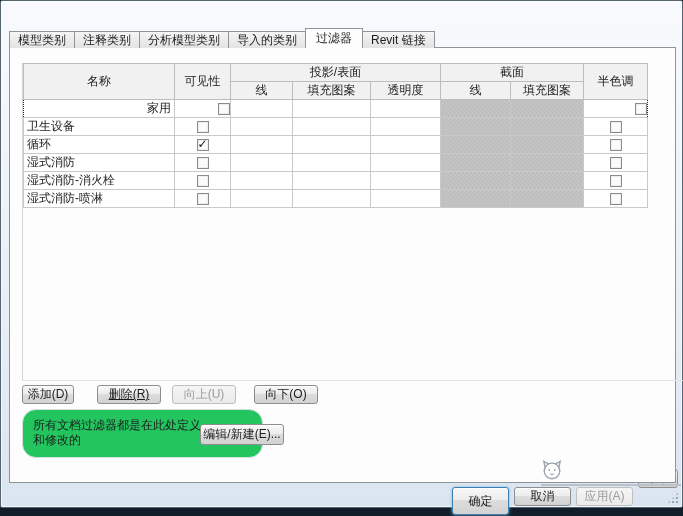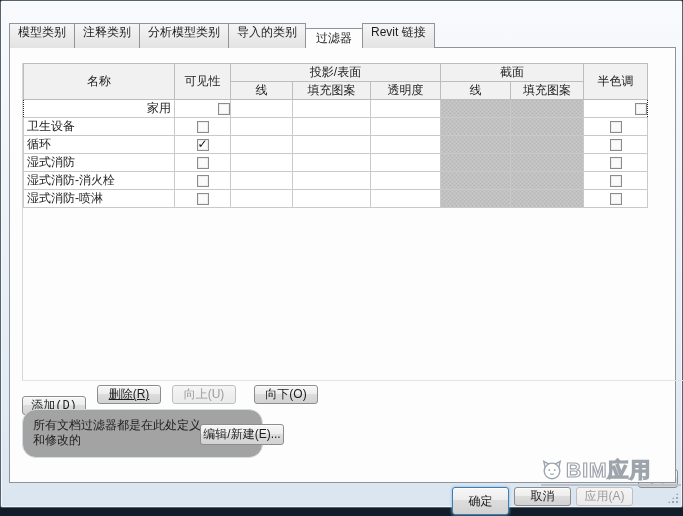--- a/index.html
+++ b/index.html
@@ -25,21 +25,21 @@
     position:absolute; right:10px; top:6px; width:31px; height:17px;
     border:1px solid #8e3b31; border-radius:3px;
     background:linear-gradient(180deg,#f0b3a8 0%,#dd7c6d 40%,#c8524399 41%,#c05143 100%), #c85446;
     box-shadow:inset 0 1px 0 rgba(255,255,255,.5);
     display:flex; align-items:center; justify-content:center; cursor:pointer;
   }
   .close-btn span { color:#fff; font-size:10px; font-weight:bold; line-height:1; text-shadow:0 1px 1px rgba(0,0,0,.4); }
   
   .tabstrip { position:absolute; left:8px; top:28px; height:19px; display:flex; align-items:flex-end; z-index:3; }
   .tab {
-    height:25px; line-height:16px; padding:0 8px;
+    height:17px; line-height:16px; padding:0 8px;
     border:1px solid #8f949b; border-bottom:none;
     background:linear-gradient(180deg,#f5f5f5,#e3e3e3);
     color:#1d1d1d; white-space:nowrap; cursor:pointer;
   }
   .tab + .tab { margin-left:-1px; }
   .tab.active {
     height:20px; line-height:19px; background:#fdfdfd; position:relative; z-index:4;
     padding:0 10px;
   }
   .tabpage {
@@ -84,28 +84,28 @@
     font-family:inherit; font-size:12px; color:#1d1d1d;
     border:1px solid #8d8d8d; border-radius:3px; cursor:pointer;
     background:linear-gradient(180deg,#f7f7f7 0%,#ededed 45%,#dddddd 46%,#d2d2d2 100%);
     box-shadow:inset 0 1px 0 rgba(255,255,255,.8);
   }
   .btn.disabled {
     color:#9c9c9c; border-color:#bfbfbf;
     background:linear-gradient(180deg,#f5f5f5,#eaeaea); box-shadow:none; cursor:default;
   }
   .btn.default { border-color:#3c7fb1; box-shadow:0 0 3px #7eb4da, inset 0 1px 0 rgba(255,255,255,.8); }
-  #btn-add    { left:12px;  top:348px; width:64px; height:19px;font-family:Liberation Mono, monospace; }
+  #btn-add    { left:12px;  top:337px; width:52px; height:19px; }
   #btn-remove { left:87px;  top:337px; width:64px; height:19px;text-decoration:underline; }
   #btn-up     { left:162px; top:337px; width:64px; height:19px; }
   #btn-down   { left:244px; top:337px; width:64px; height:19px; }
   
   .groupbox {
     position:absolute; left:12px; top:361px; width:241px; height:49px;
-    border:1px solid #d3dde4; border-radius:14px; background:#a3a3a3;
+    border:1px solid #d3dde4; border-radius:14px; background:#22c55e;
   }
   .groupbox .desc {
     position:absolute; left:10px; top:8px; width:170px; line-height:15px; color:#1d1d1d;
   }
   #btn-editnew { left:177px; top:14px; width:84px; height:21px; }
   
   #btn-ok     { left:451px; top:486px; width:57px; height:28px; }
   #btn-cancel { left:513px; top:486px; width:57px; height:19px; }
   #btn-apply  { left:575px; top:486px; width:57px; height:19px; }
   #btn-help   { left:637px; top:468px; width:40px; height:19px; }
@@ -260,14 +260,13 @@
 </div>
 
 <div class="watermark">
   <svg width="22" height="22" viewBox="0 0 24 24">
     <path d="M4.5 9 L3 2.5 L8.5 5.5 M19.5 9 L21 2.5 L15.5 5.5" fill="none" stroke="#9da4ab" stroke-width="1.5"></path>
     <circle cx="12" cy="13" r="8.5" fill="rgba(255,255,255,0.35)" stroke="#9da4ab" stroke-width="1.5"></circle>
     <circle cx="9" cy="12" r="1" fill="#9da4ab"></circle>
     <circle cx="15" cy="12" r="1" fill="#9da4ab"></circle>
     <path d="M10 16 q2 1.6 4 0" fill="none" stroke="#9da4ab" stroke-width="1.2"></path>
   </svg>
-  <span class="wm-text">BIM应用</span>
 </div>
 
 </body></html>

